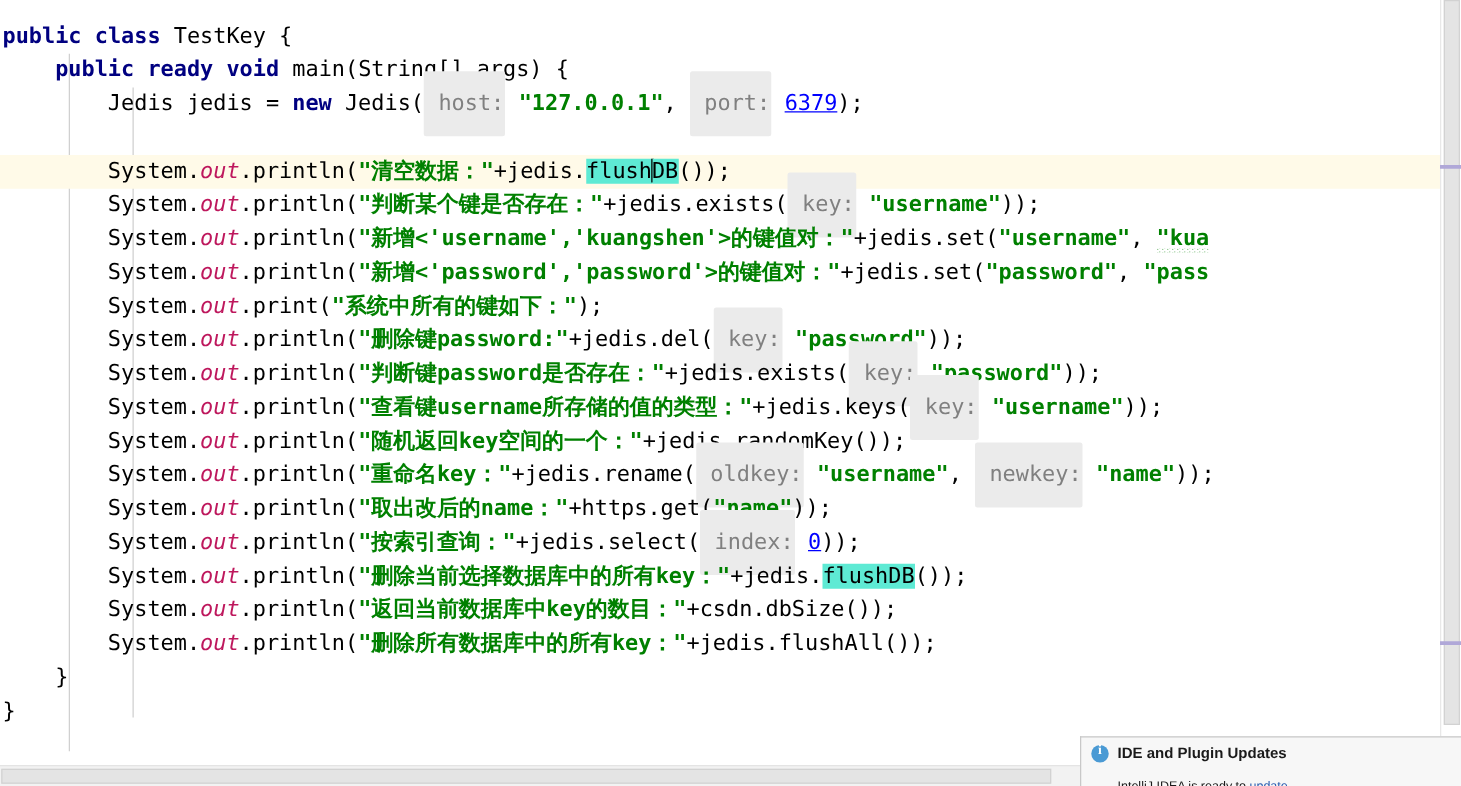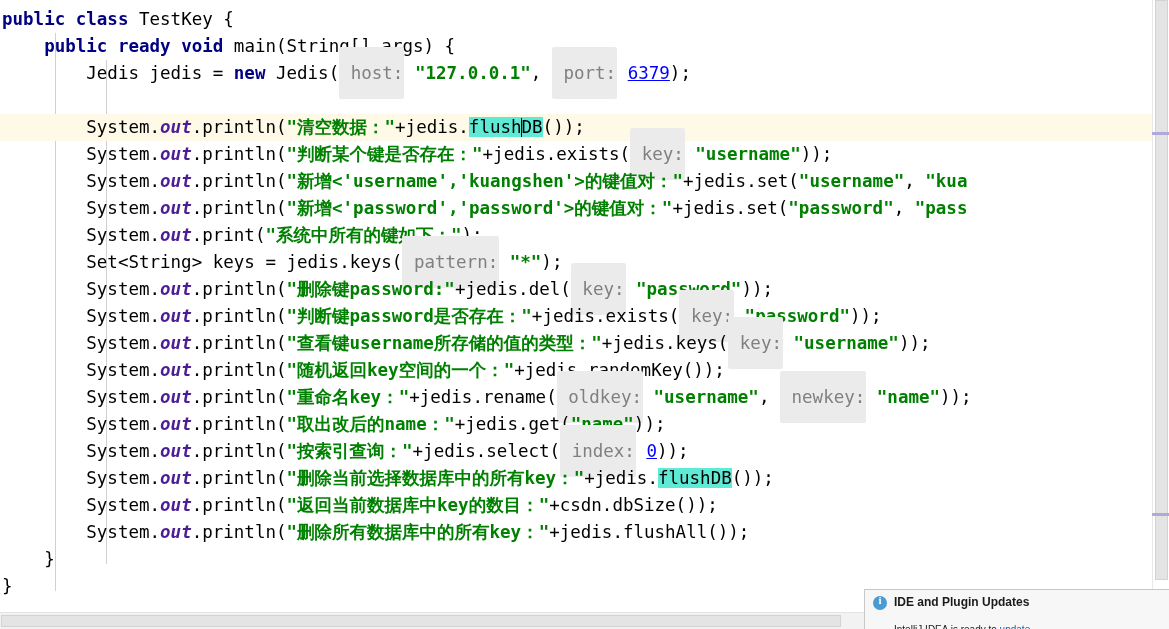--- a/index.html
+++ b/index.html
@@ -19,21 +19,21 @@
     width: 1169px;
     height: 629px;
     background: #ffffff;
     overflow: hidden;
   }
 
   
   .code-area {
     position: absolute;
     left: 0;
-    top: 6px;
+    top: 16px;
     width: 1152px;
     height: 612px;
     overflow: hidden;
   }
 
   .line {
     position: relative;
     height: 27px;
     line-height: 27px;
     white-space: pre;
@@ -55,21 +55,21 @@
     background: #d0d0d0;
     pointer-events: none;
   }
   #guide1 { left: 55px; top: 27px;  height: 558px; }
   #guide2 { left: 106px; top: 54px; height: 504px; }
 
   
   .kw      { color: #000080; font-weight: bold; }
   .str     { color: #008000; font-weight: bold; }
   .num     { color: #0000ff; text-decoration: underline; }
-  .field   { color: #4c1d95; font-style: italic; font-weight: bold; }
+  .field   { color: #be185d; font-style: italic; font-weight: normal; }
   .plain   { color: #000000; }
   .hint {
     color: #808080;
     background: #ebebeb;
     border-radius: 2px;
     padding: 16px 1px;
     font-style: normal;
   }
   .ident-hl {
     background: #5eead4;
@@ -229,27 +229,26 @@
     <div id="code-lines">
         <div class="line"><span class="kw">public</span><span class="plain"> </span><span class="kw">class</span><span class="plain"> TestKey {</span></div>
         <div class="line"><span class="plain">    </span><span class="kw">public</span><span class="plain"> </span><span class="kw">ready</span><span class="plain"> </span><span class="kw">void</span><span class="plain"> main(String[] args) {</span></div>
         <div class="line"><span class="plain">        </span><span class="plain">Jedis jedis = </span><span class="kw">new</span><span class="plain"> Jedis(</span><span class="hint"> host:</span><span class="plain"> </span><span class="str">"127.0.0.1"</span><span class="plain">, </span><span class="hint"> port:</span><span class="plain"> </span><span class="num">6379</span><span class="plain">);</span></div>
         <div class="line"><span class="plain">        </span></div>
         <div class="line current"><span class="plain">        </span><span class="plain">System.</span><span class="field">out</span><span class="plain">.println(</span><span class="str">"清空数据："</span><span class="plain">+jedis.</span><span class="ident-hl">flush</span><span class="caret"></span><span class="ident-hl">DB</span><span class="plain">());</span></div>
         <div class="line"><span class="plain">        </span><span class="plain">System.</span><span class="field">out</span><span class="plain">.println(</span><span class="str">"判断某个键是否存在："</span><span class="plain">+jedis.exists(</span><span class="hint"> key:</span><span class="plain"> </span><span class="str">"username"</span><span class="plain">));</span></div>
         <div class="line"><span class="plain">        </span><span class="plain">System.</span><span class="field">out</span><span class="plain">.println(</span><span class="str">"新增&lt;'username','kuangshen'&gt;的键值对："</span><span class="plain">+jedis.set(</span><span class="str">"username"</span><span class="plain">, </span><span class="str typo">"kua</span></div>
         <div class="line"><span class="plain">        </span><span class="plain">System.</span><span class="field">out</span><span class="plain">.println(</span><span class="str">"新增&lt;'password','password'&gt;的键值对："</span><span class="plain">+jedis.set(</span><span class="str">"password"</span><span class="plain">, </span><span class="str">"pass</span></div>
         <div class="line"><span class="plain">        </span><span class="plain">System.</span><span class="field">out</span><span class="plain">.print(</span><span class="str">"系统中所有的键如下："</span><span class="plain">);</span></div>
-        <div class="line"><span class="plain">        </span><span class="plain">Set&lt;String&gt; keys = jedis.keys(</span><span class="hint"> pattern:</span><span class="plain"> </span><span class="str">"*"</span><span class="plain">);</span></div>
         <div class="line"><span class="plain">        </span><span class="plain">System.</span><span class="field">out</span><span class="plain">.println(</span><span class="str">"删除键password:"</span><span class="plain">+jedis.del(</span><span class="hint"> key:</span><span class="plain"> </span><span class="str">"password"</span><span class="plain">));</span></div>
         <div class="line"><span class="plain">        </span><span class="plain">System.</span><span class="field">out</span><span class="plain">.println(</span><span class="str">"判断键password是否存在："</span><span class="plain">+jedis.exists(</span><span class="hint"> key:</span><span class="plain"> </span><span class="str">"password"</span><span class="plain">));</span></div>
         <div class="line"><span class="plain">        </span><span class="plain">System.</span><span class="field">out</span><span class="plain">.println(</span><span class="str">"查看键username所存储的值的类型："</span><span class="plain">+jedis.keys(</span><span class="hint"> key:</span><span class="plain"> </span><span class="str">"username"</span><span class="plain">));</span></div>
         <div class="line"><span class="plain">        </span><span class="plain">System.</span><span class="field">out</span><span class="plain">.println(</span><span class="str">"随机返回key空间的一个："</span><span class="plain">+jedis.randomKey());</span></div>
         <div class="line"><span class="plain">        </span><span class="plain">System.</span><span class="field">out</span><span class="plain">.println(</span><span class="str">"重命名key："</span><span class="plain">+jedis.rename(</span><span class="hint"> oldkey:</span><span class="plain"> </span><span class="str">"username"</span><span class="plain">, </span><span class="hint"> newkey:</span><span class="plain"> </span><span class="str">"name"</span><span class="plain">));</span></div>
-        <div class="line"><span class="plain">        </span><span class="plain">System.</span><span class="field">out</span><span class="plain">.println(</span><span class="str">"取出改后的name："</span><span class="plain">+jedis.get(</span><span class="str">"name"</span><span class="plain">));</span></div>
+        <div class="line"><span class="plain">        </span><span class="plain">System.</span><span class="field">out</span><span class="plain">.println(</span><span class="str">"取出改后的name："</span><span class="plain">+https.get(</span><span class="str">"name"</span><span class="plain">));</span></div>
         <div class="line"><span class="plain">        </span><span class="plain">System.</span><span class="field">out</span><span class="plain">.println(</span><span class="str">"按索引查询："</span><span class="plain">+jedis.select(</span><span class="hint"> index:</span><span class="plain"> </span><span class="num">0</span><span class="plain">));</span></div>
         <div class="line"><span class="plain">        </span><span class="plain">System.</span><span class="field">out</span><span class="plain">.println(</span><span class="str">"删除当前选择数据库中的所有key："</span><span class="plain">+jedis.</span><span class="ident-hl">flushDB</span><span class="plain">());</span></div>
         <div class="line"><span class="plain">        </span><span class="plain">System.</span><span class="field">out</span><span class="plain">.println(</span><span class="str">"返回当前数据库中key的数目："</span><span class="plain">+csdn.dbSize());</span></div>
         <div class="line"><span class="plain">        </span><span class="plain">System.</span><span class="field">out</span><span class="plain">.println(</span><span class="str">"删除所有数据库中的所有key："</span><span class="plain">+jedis.flushAll());</span></div>
         <div class="line"><span class="plain">    </span><span class="plain">}</span></div>
         <div class="line"><span class="plain">}</span></div>
       </div>
   </div>
 
   <div class="vscroll-track">

